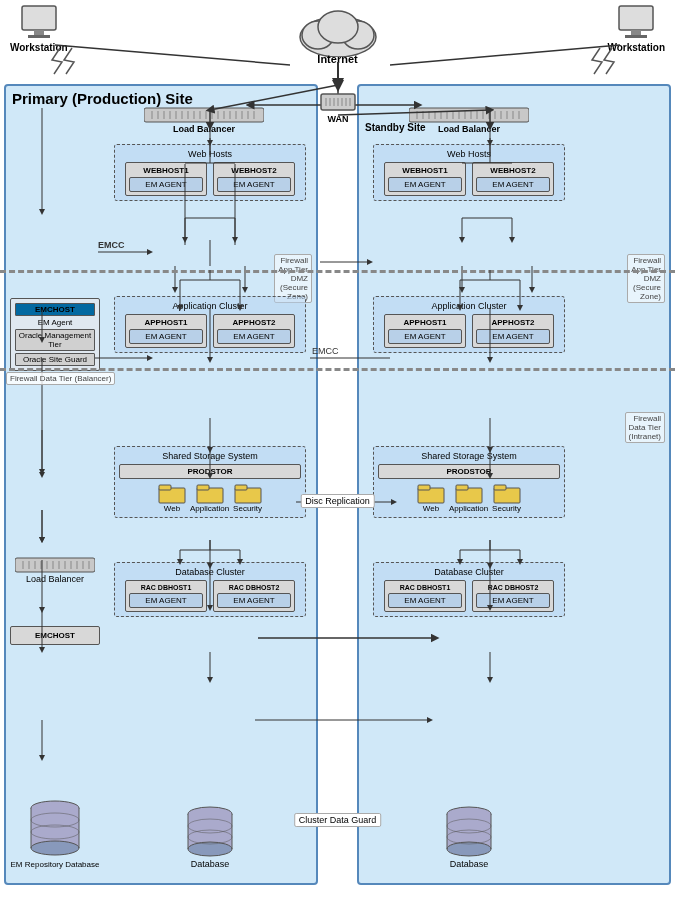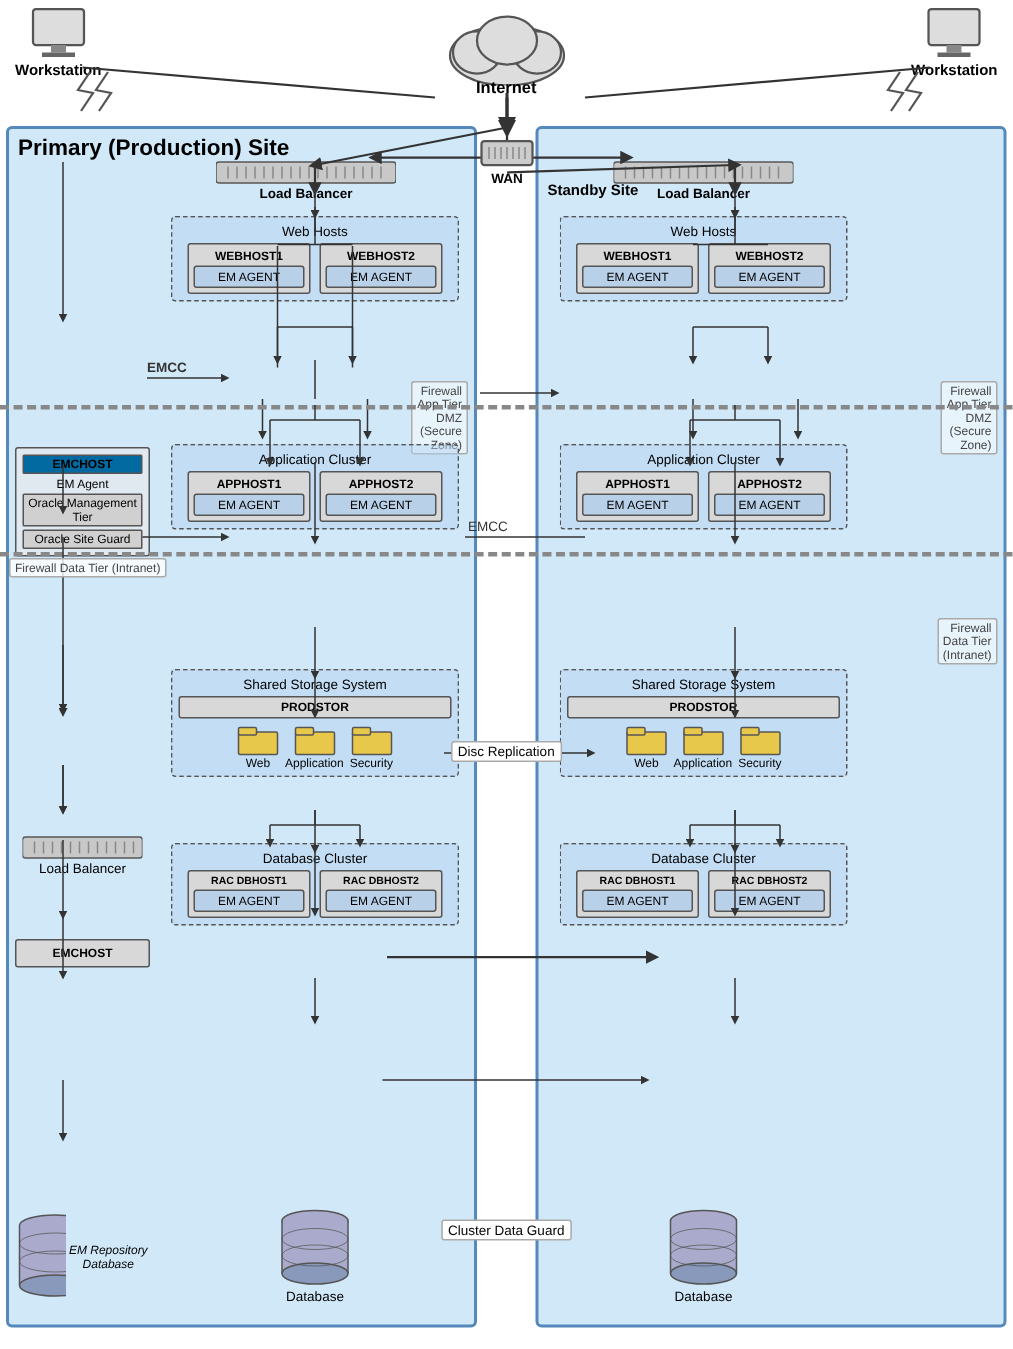--- a/index.html
+++ b/index.html
@@ -319,21 +319,21 @@
         <line x1="68" y1="5" x2="68" y2="13" stroke="#888" stroke-width="1"></line>
         <line x1="74" y1="5" x2="74" y2="13" stroke="#888" stroke-width="1"></line>
       </svg>
       <span style="font-size:9px;">Load Balancer</span>
     </div>
 
     <div style="position:absolute; top:540px; left:4px; width:90px; border:1px solid #555; border-radius:2px; background:#d8d8d8; padding:4px; text-align:center; font-size:8px; font-weight:bold;">
       <span>EMCHOST</span>
     </div>
 
-    <div style="position:absolute; bottom:14px; left:4px; width:90px; display:flex; flex-direction:row; align-items:center;font-style:italic;">
+    <div style="position:absolute; bottom:14px; left:4px; width:90px; display:flex; flex-direction:column; align-items:center;">
       <svg width="55" height="62">
         <ellipse cx="27" cy="10" rx="24" ry="7" fill="#aac" stroke="#555" stroke-width="1"></ellipse>
         <rect x="3" y="10" width="48" height="40" fill="#aac" stroke="#555" stroke-width="0"></rect>
         <ellipse cx="27" cy="50" rx="24" ry="7" fill="#8899bb" stroke="#555" stroke-width="1"></ellipse>
         <line x1="3" y1="10" x2="3" y2="50" stroke="#555" stroke-width="1"></line>
         <line x1="51" y1="10" x2="51" y2="50" stroke="#555" stroke-width="1"></line>
         <ellipse cx="27" cy="22" rx="24" ry="7" fill="none" stroke="#555" stroke-width="0.5"></ellipse>
         <ellipse cx="27" cy="34" rx="24" ry="7" fill="none" stroke="#555" stroke-width="0.5"></ellipse>
       </svg>
       <span style="font-size:8px; text-align:center;">EM Repository Database</span>
@@ -480,21 +480,21 @@
       </svg>
       <span style="font-size:9px;">Database</span>
     </div>
   </div>
 
   <div style="position:absolute; top:270px; left:0; right:0; border-top:3px dashed #888; z-index:4;"></div>
 
   <div style="position:absolute; top:368px; left:0; right:0; border-top:3px dashed #888; z-index:4;"></div>
 
   <div style="position:absolute; top:372px; left:6px; font-size:8px; color:#444; border:1px solid #aaa; border-radius:2px; padding:1px 3px; background:rgba(255,255,255,0.8); z-index:6;">
-    <span>Firewall Data Tier (Intranet)</span>
+    <span>Firewall Data Tier (Balancer)</span>
   </div>
 
   <div style="position:absolute; top:494px; left:50%; transform:translateX(-50%); font-size:9px; text-align:center; background:#fff; border:1px solid #aaa; padding:1px 4px; border-radius:2px; z-index:6; white-space:nowrap;">
     <span>Disc Replication</span>
   </div>
 
   <div style="position:absolute; bottom:72px; left:50%; transform:translateX(-50%); font-size:9px; text-align:center; background:#fff; border:1px solid #aaa; padding:1px 4px; border-radius:2px; z-index:6; white-space:nowrap;">
     <span>Cluster Data Guard</span>
   </div>
 

